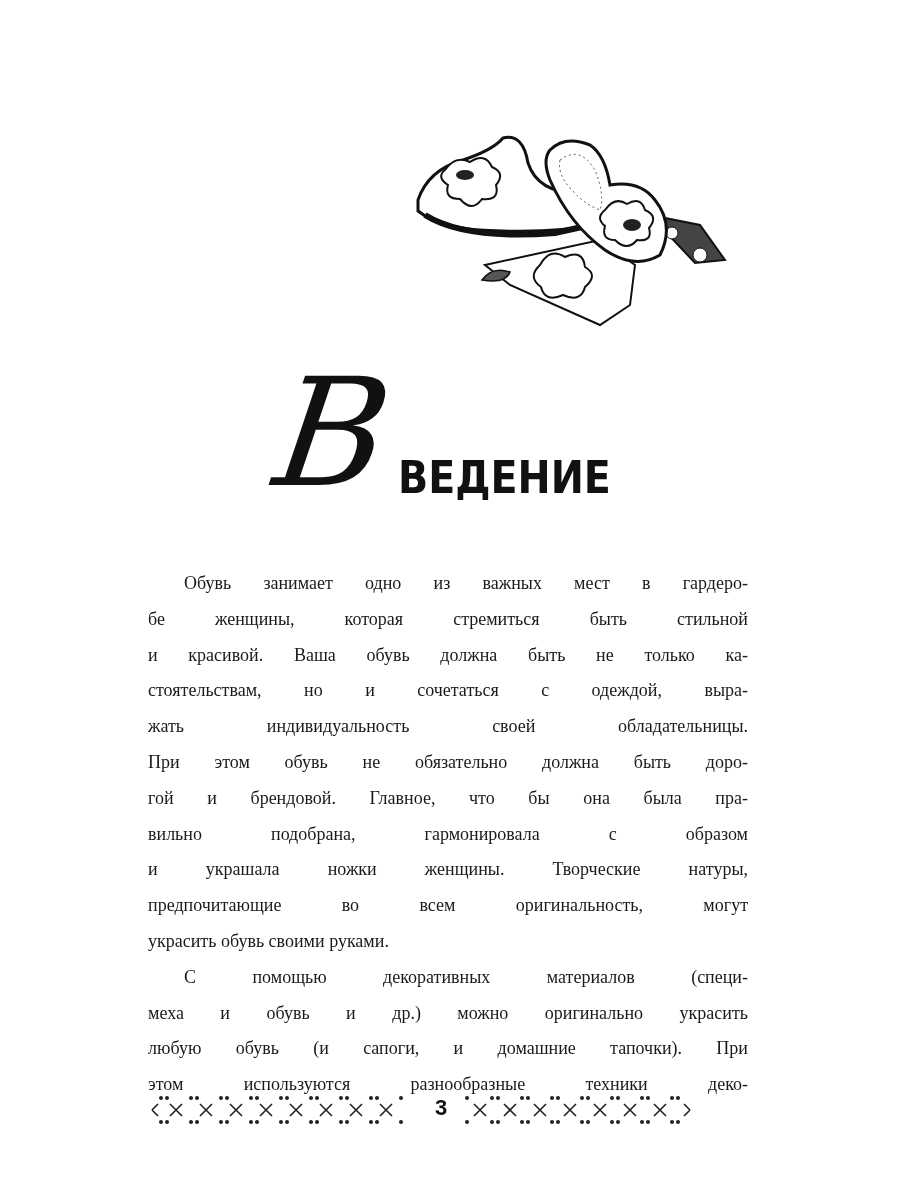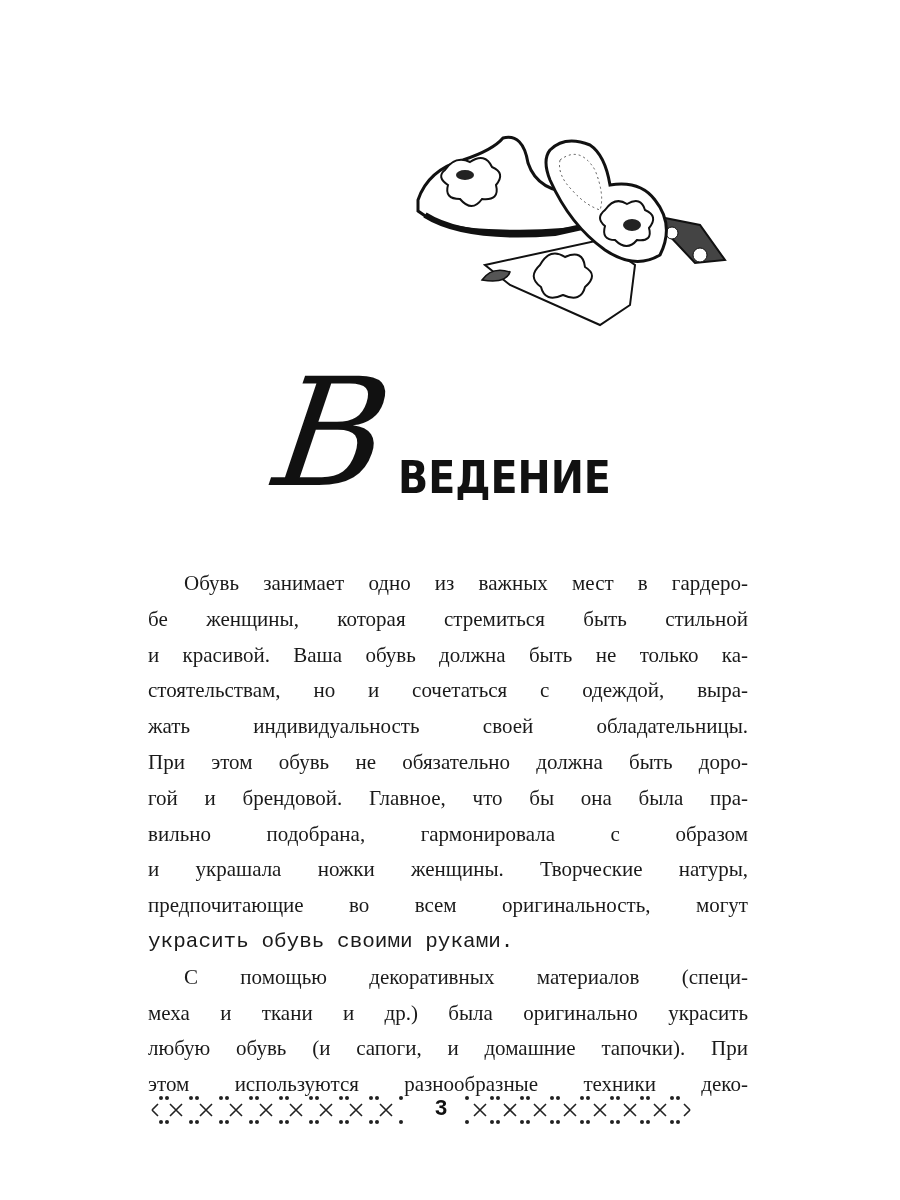--- a/index.html
+++ b/index.html
@@ -1,23 +1,23 @@
 <!DOCTYPE html>
 <html><head>
 <meta charset="utf-8">
 <style>
   html, body { margin:0; padding:0; background:#ffffff; }
   body { width:900px; height:1200px; position:relative; overflow:hidden; color:#1a1a1a; }
   .illustration { position:absolute; left:400px; top:115px; width:330px; height:215px; }
   .heading { position:absolute; left:278px; top:378px; height:140px; width:360px; }
   .heading .drop { position:absolute; left:0; top:-20px; font-family:"DejaVu Serif", serif; font-style:italic; font-size:150px; line-height:150px; color:#111; transform:skewX(-8deg); }
   .heading .rest { position:absolute; left:120px; top:74px; font-family:"DejaVu Sans", sans-serif; font-weight:bold; font-size:44px; letter-spacing:0px; color:#111; transform:scaleX(0.9); transform-origin:left; }
-  .body-text { position:absolute; left:148px; top:566px; width:600px; font-family:"Liberation Serif", serif; font-size:21px; line-height:35.8px; color:#1a1a1a; }
+  .body-text { position:absolute; left:148px; top:566px; width:600px; font-family:"Liberation Serif", serif; font-size:18px; line-height:35.8px; color:#1a1a1a; }
   .body-text .line { display:block; white-space:nowrap; text-align:justify; text-align-last:justify; height:35.8px; }
-  .body-text .line.last { text-align-last:left;font-family:Liberation Mono, monospace; }
+  .body-text .line.last { text-align-last:left; }
   .body-text .line.indent { padding-left:36px; }
   .footer { position:absolute; left:148px; top:1090px; width:600px; height:40px; }
   .ornament { position:absolute; top:4px; height:32px; }
   .ornament.left { left:0; width:268px; }
   .ornament.right { left:316px; width:235px; }
   .page-number { position:absolute; left:278px; top:5px; width:30px; text-align:center; font-family:"Liberation Sans", sans-serif; font-weight:bold; font-size:22px; color:#111; }
 </style>
 </head>
 <body>
 
@@ -54,21 +54,21 @@
   <span class="line">и красивой. Ваша обувь должна быть не только ка-</span>
   <span class="line">стоятельствам, но и сочетаться с одеждой, выра-</span>
   <span class="line">жать индивидуальность своей обладательницы.</span>
   <span class="line">При этом обувь не обязательно должна быть доро-</span>
   <span class="line">гой и брендовой. Главное, что бы она была пра-</span>
   <span class="line">вильно подобрана, гармонировала с образом</span>
   <span class="line">и украшала ножки женщины. Творческие натуры,</span>
   <span class="line">предпочитающие во всем оригинальность, могут</span>
   <span class="line last">украсить обувь своими руками.</span>
   <span class="line indent">С помощью декоративных материалов (специ-</span>
-  <span class="line">меха и ткани и др.) была оригинально украсить</span>
+  <span class="line">меха и обувь и др.) можно оригинально украсить</span>
   <span class="line">любую обувь (и сапоги, и домашние тапочки). При</span>
   <span class="line">этом используются разнообразные техники деко-</span>
 </div>
 
 <div class="footer">
   <svg class="ornament left" viewBox="0 0 268 32">
     <g fill="none" stroke="#222" stroke-width="1.6">
       <path d="M4 16 l6 -6 M4 16 l6 6"></path>
       <path d="M22 10 l12 12 M34 10 l-12 12"></path>
       <path d="M52 10 l12 12 M64 10 l-12 12"></path>

